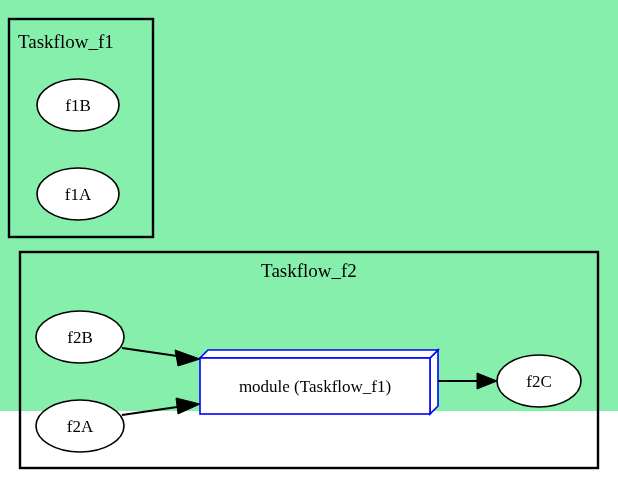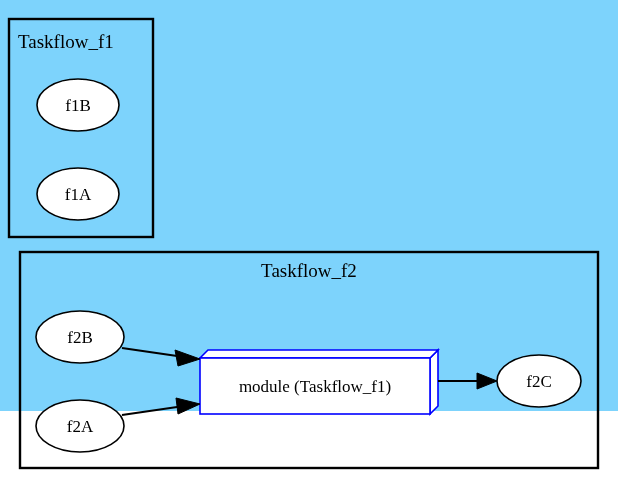--- a/index.html
+++ b/index.html
@@ -10,21 +10,21 @@
   body {
     width: 618px;
     height: 490px;
     overflow: hidden;
     font-family: "Liberation Serif", "DejaVu Serif", serif;
   }
   #graph-root {
     position: relative;
     width: 618px;
     height: 411px;
-    background: #7dd3fc;
+    background: #86efac;
   }
   svg.graph-canvas {
     display: block;
     width: 618px;
     height: 490px;
   }
   text {
     font-family: "Liberation Serif", "DejaVu Serif", serif;
     fill: #000000;
   }

